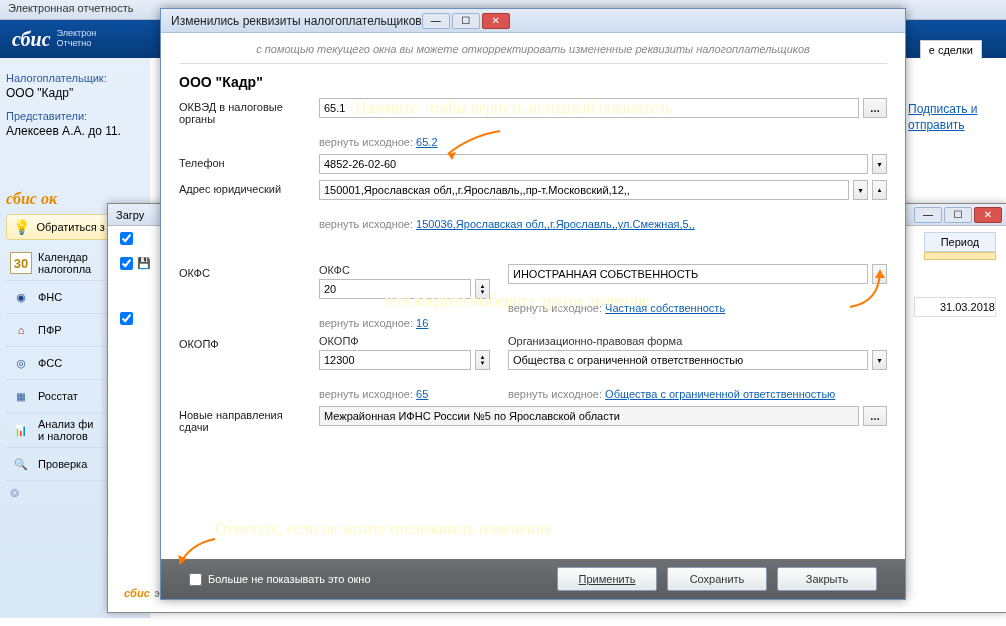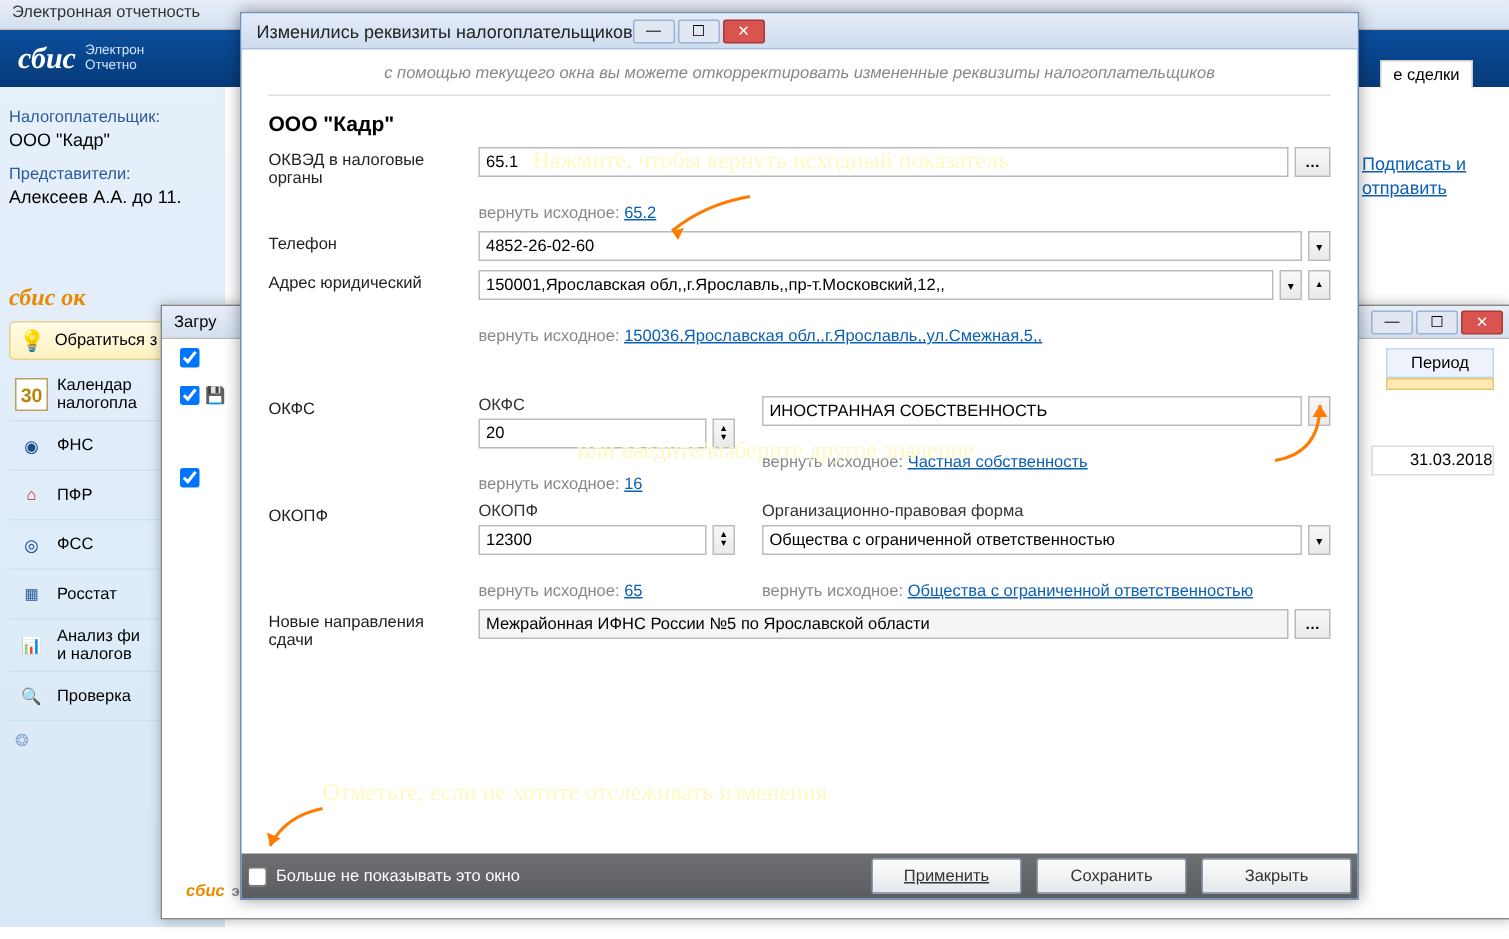--- a/index.html
+++ b/index.html
@@ -57,21 +57,21 @@
   .txt-input { flex: 1; height: 20px; border: 1px solid #bbb; padding: 2px 4px; font-size: 11px; background: #fff; }
   .spin-btn { width: 15px; height: 20px; border: 1px solid #bbb; background: linear-gradient(#f8f8f8,#eaeaea); display: flex; align-items: center; justify-content: center; font-size: 8px; cursor: pointer; }
   .dots-btn { width: 24px; height: 20px; border: 1px solid #bbb; background: linear-gradient(#f8f8f8,#eaeaea); display: flex; align-items: center; justify-content: center; font-size: 10px; cursor: pointer; font-weight: bold; }
   .revert { margin-top: 18px; color: #888; font-size: 11px; }
   .revert a { color: #0c5fb6; text-decoration: underline; cursor: pointer; }
 
   .dual-col { display: flex; gap: 18px; }
   .col { flex: 1; }
   .sub-label { font-size: 11px; color: #333; margin-bottom: 3px; }
 
-  .dlg-footer { position: absolute; left: 0; right: 0; bottom: 0; height: 30px; background: linear-gradient(#6d6f73,#5a5c60); display: flex; align-items: center; padding: 0 4px; gap: 10px; color: #fff; }
+  .dlg-footer { position: absolute; left: 0; right: 0; bottom: 0; height: 40px; background: linear-gradient(#6d6f73,#5a5c60); display: flex; align-items: center; padding: 0 28px; gap: 10px; color: #fff; }
   .dlg-footer-left { flex: 1; display: flex; align-items: center; gap: 6px; }
   .dlg-btn { width: 100px; height: 24px; background: linear-gradient(#fdfdfd,#e4e7eb); border: 1px solid #8a9bb2; border-radius: 2px; color: #333; cursor: pointer; font-size: 11px; }
 
   
   .anno { position: absolute; color: #fef9c3; font-family: "Comic Sans MS", cursive; font-size: 16px; pointer-events: none; }
   .arrow { position: absolute; pointer-events: none; }
 
   .icon-small { font-size: 14px; }
 </style>
 </head>

